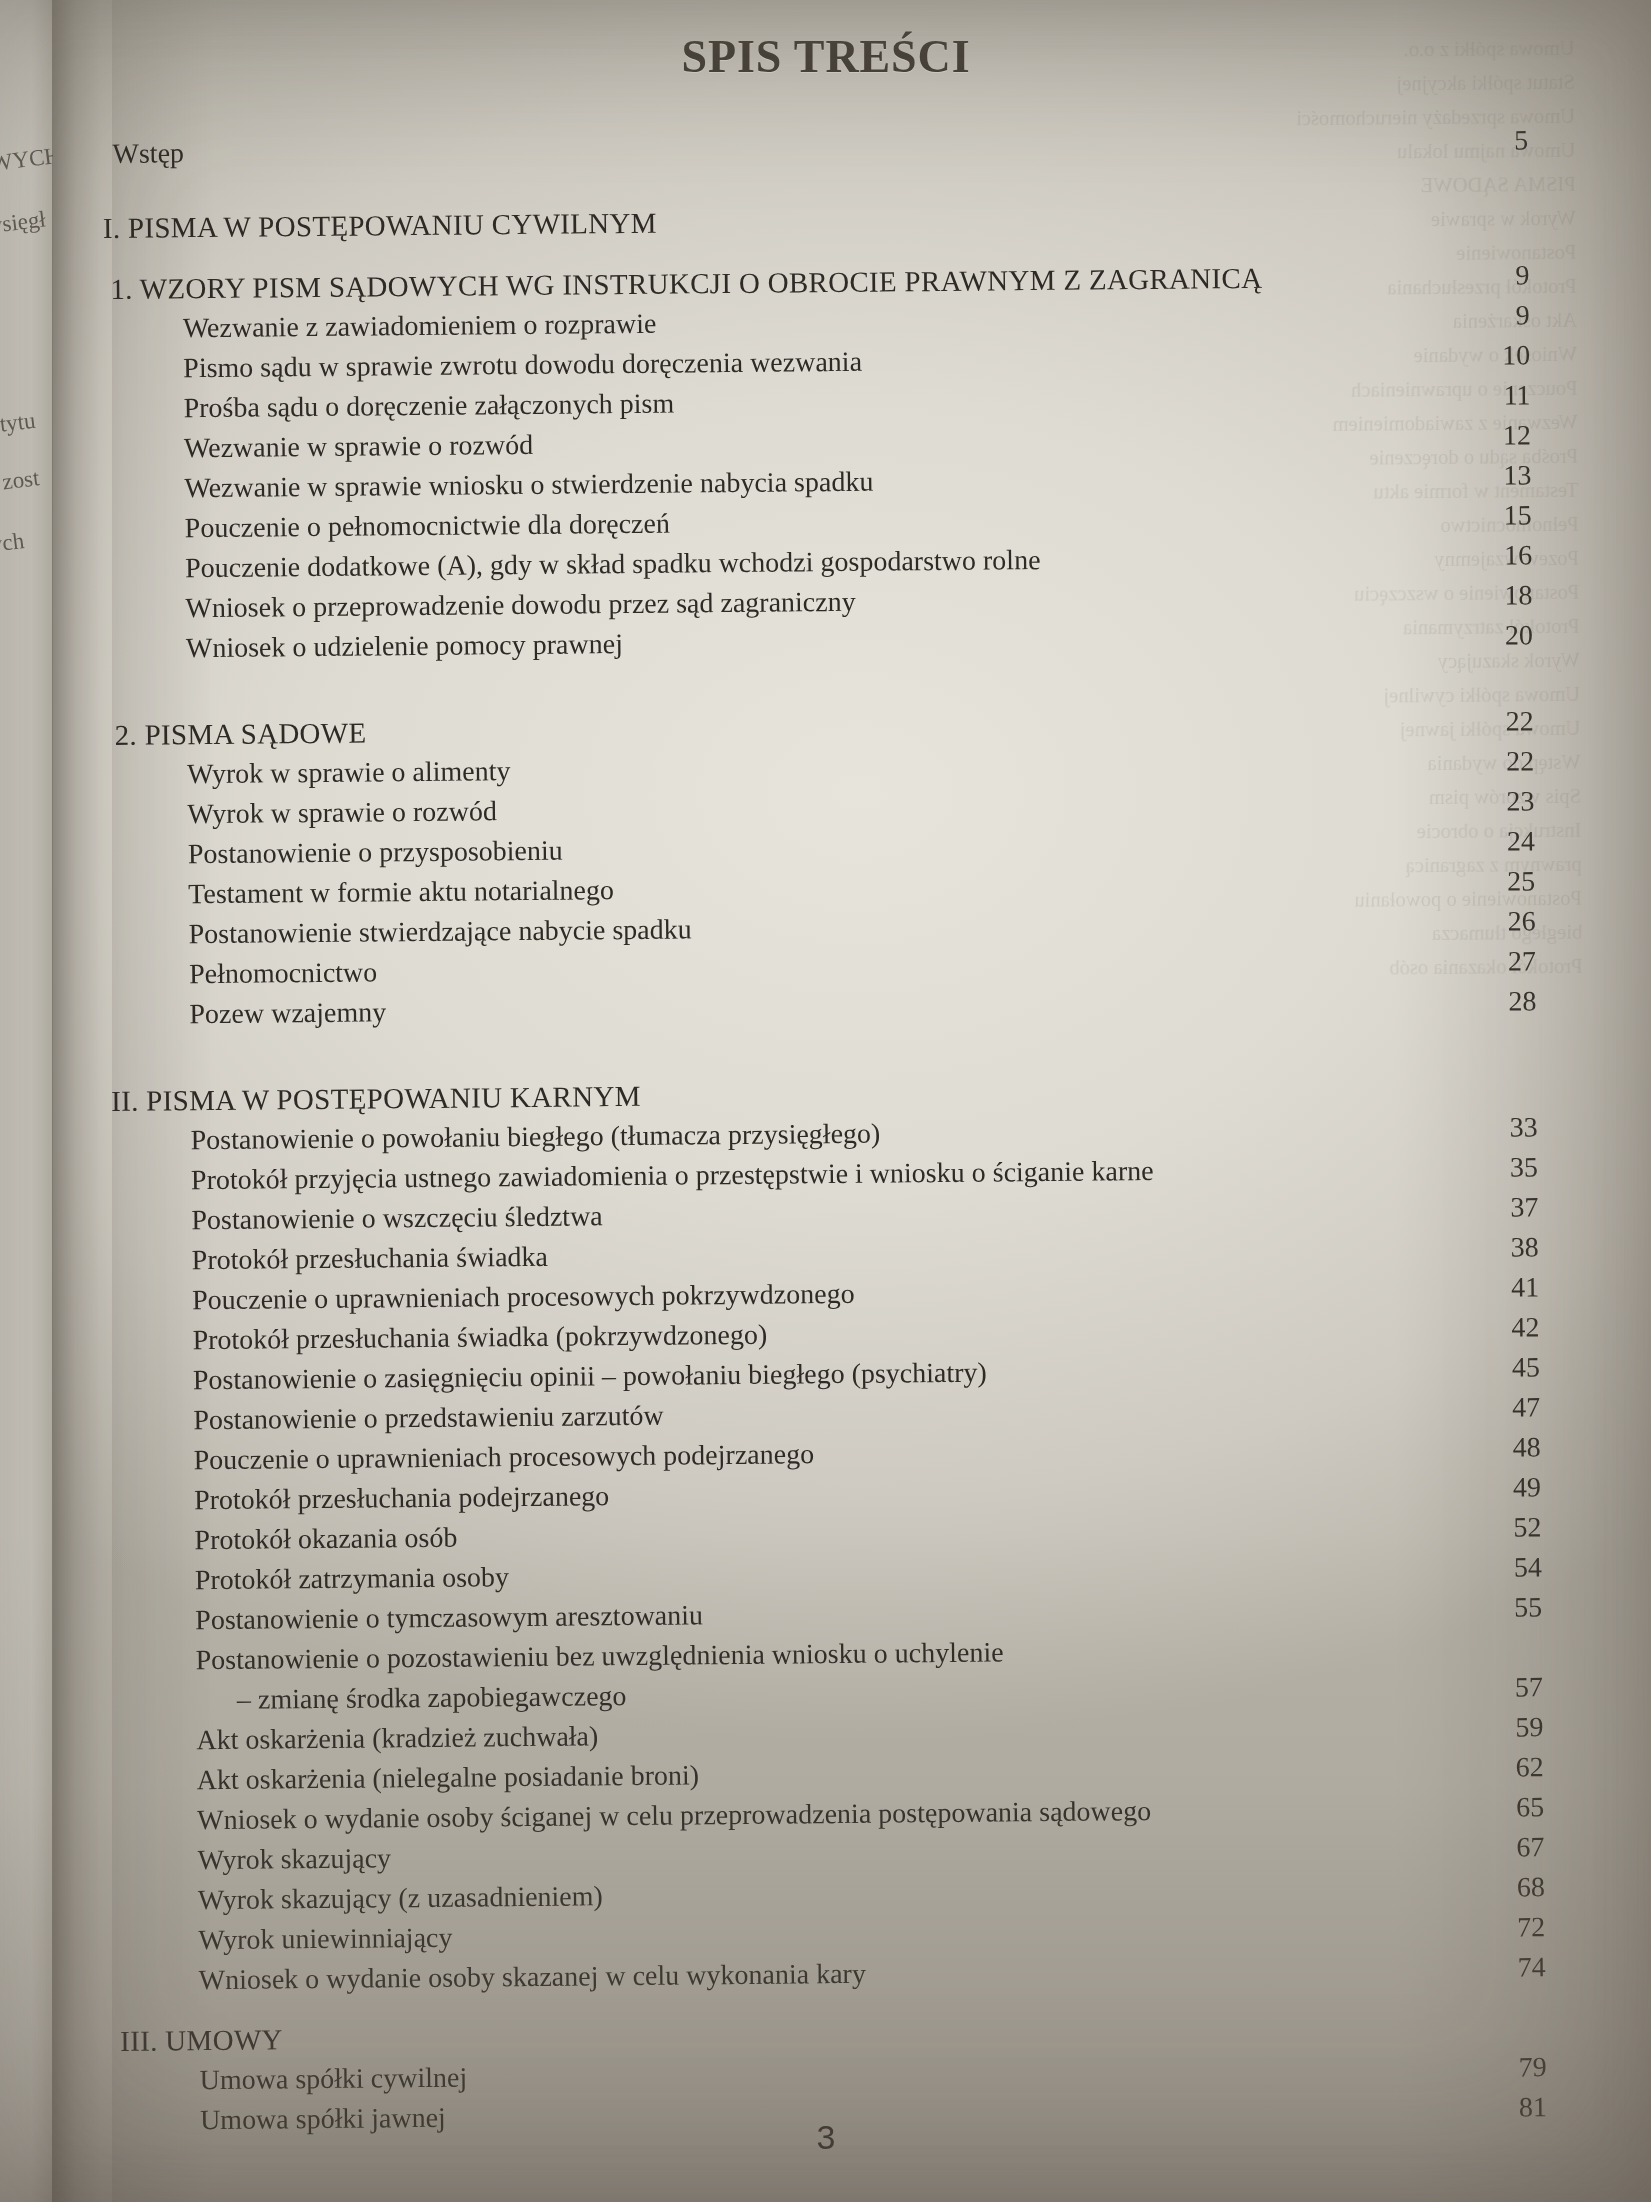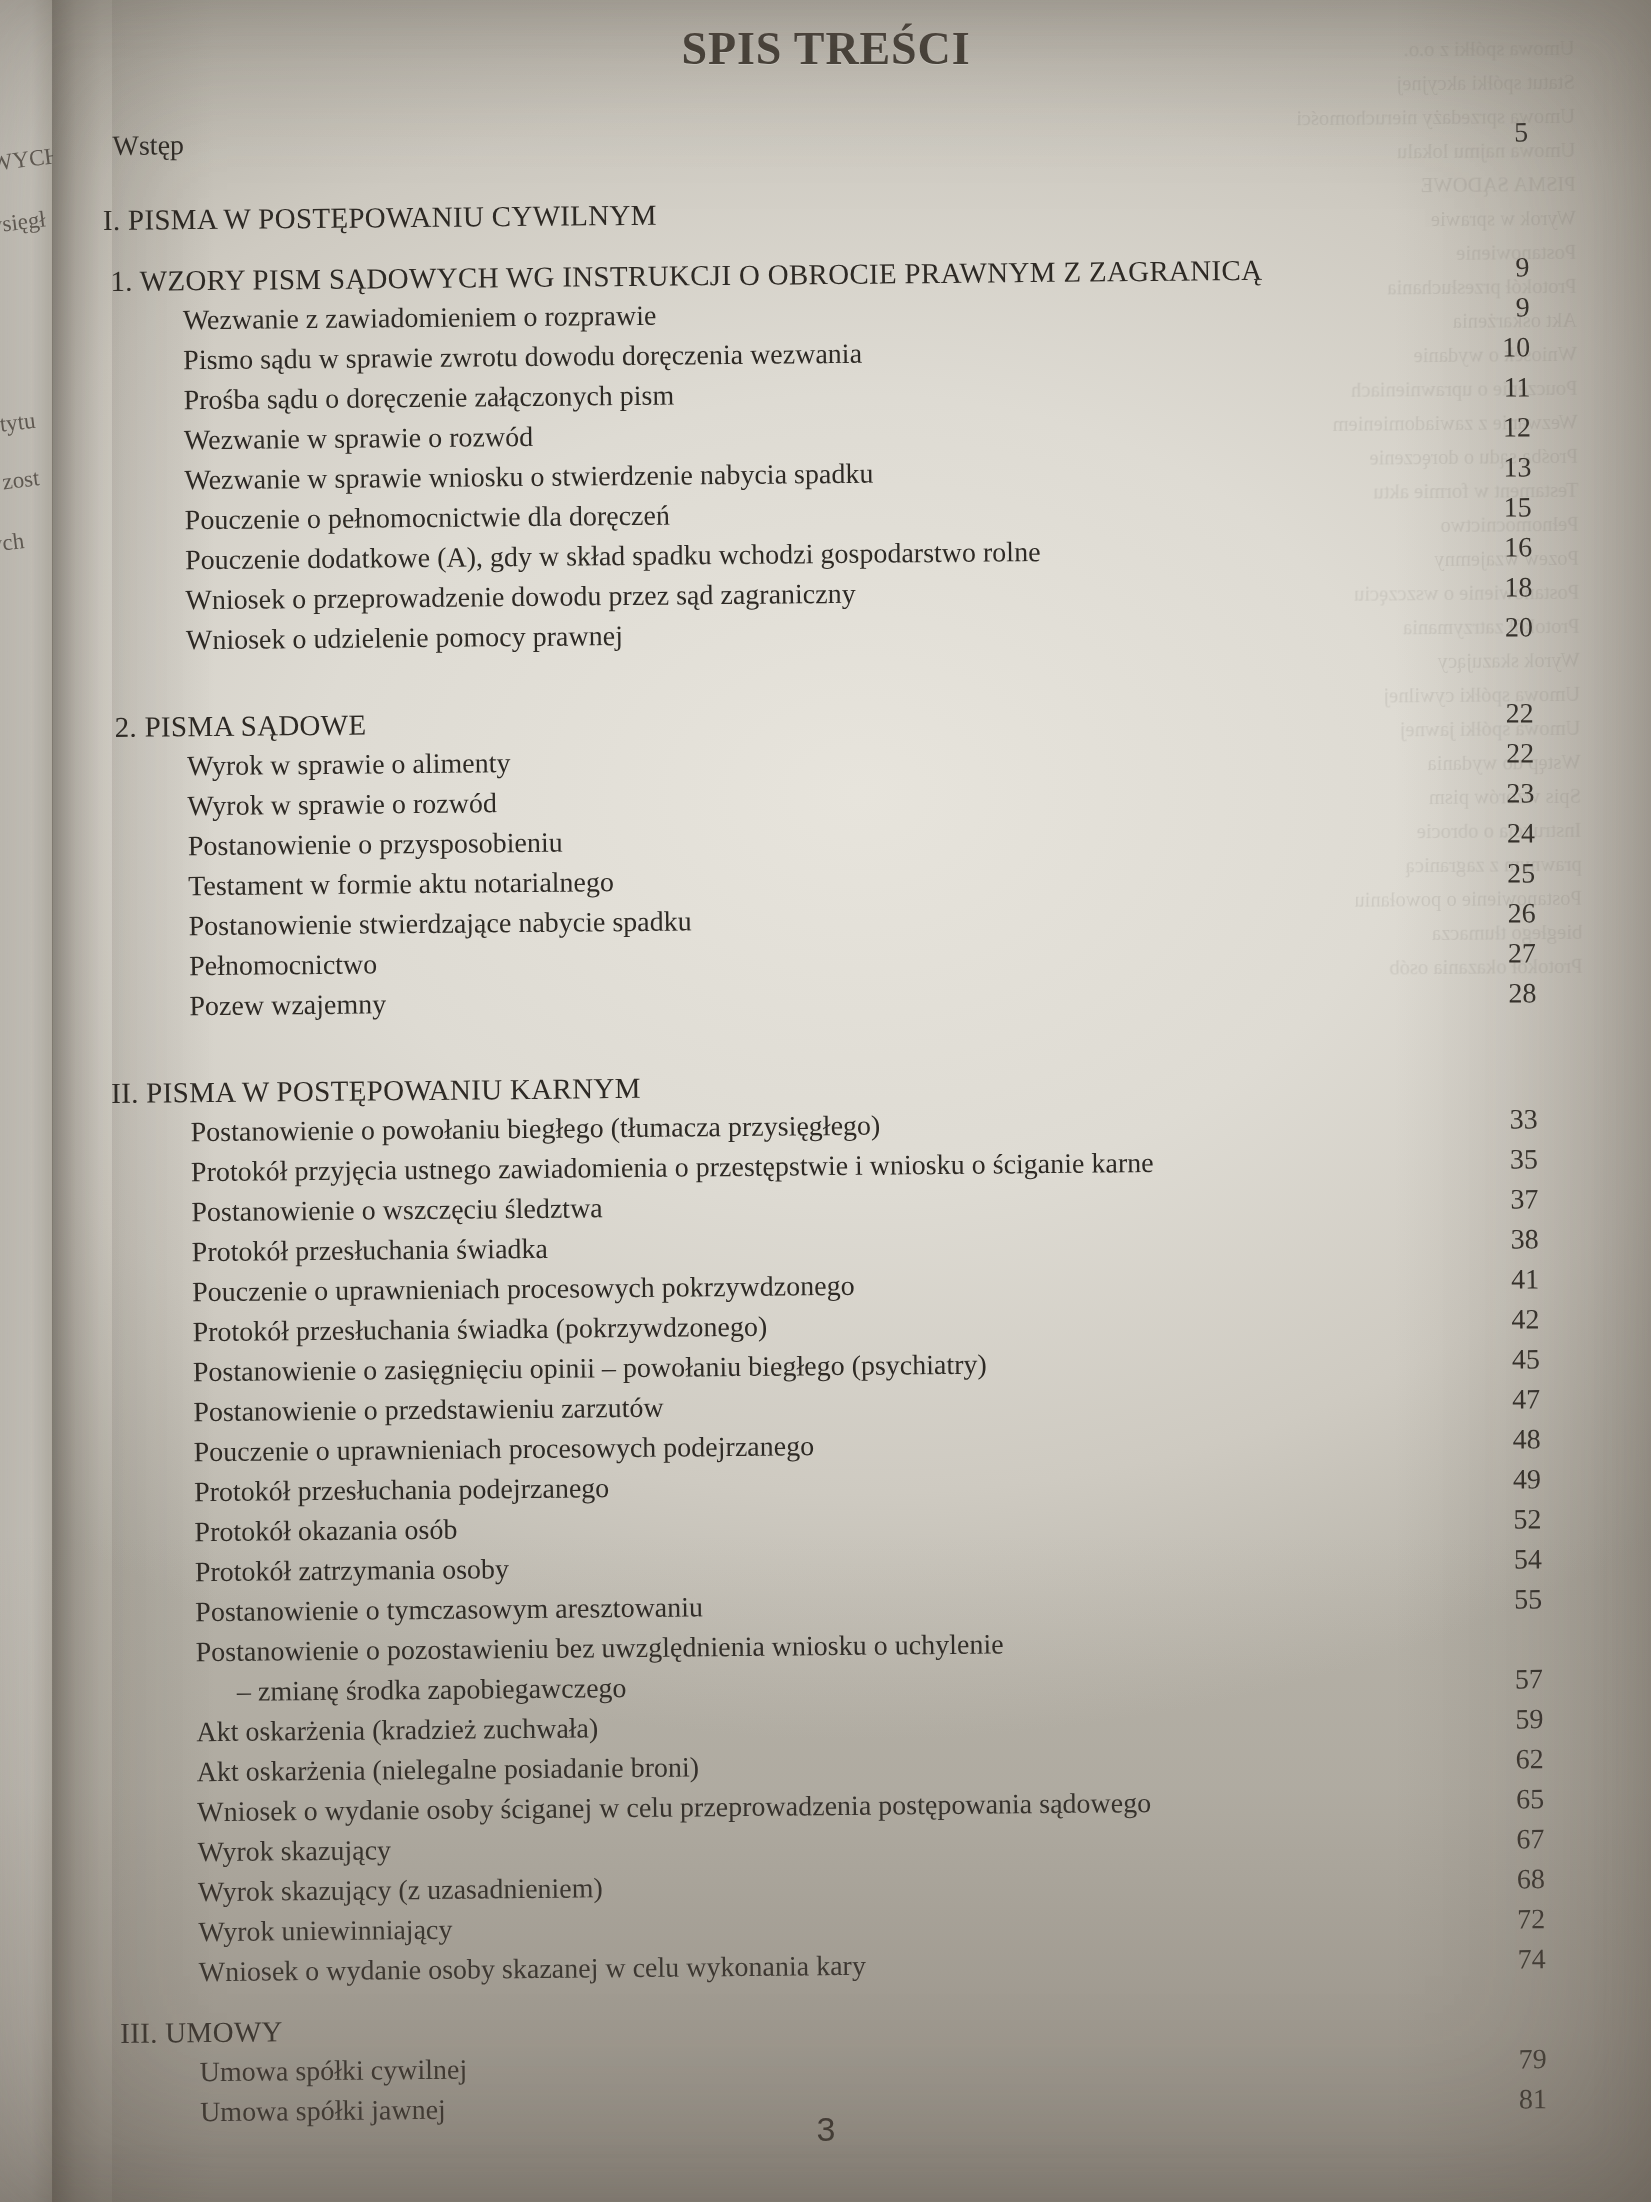--- a/index.html
+++ b/index.html
@@ -95,21 +95,21 @@
     line-height: 34px;
     overflow: hidden;
     pointer-events: none;
     filter: blur(0.5px);
     font-family: "Liberation Serif", serif;
   }
 
   
   .content {
     position: absolute;
-    left: 0; top: 0;
+    left: 0; top: 8px;
     width: 1652px; height: 2052px;
   }
   .doc-title {
     position: absolute;
     top: 22.4px;
     left: 0; right: 0;
     text-align: center;
     font-size: 46px;
     font-weight: bold;
     letter-spacing: 0.9px;

